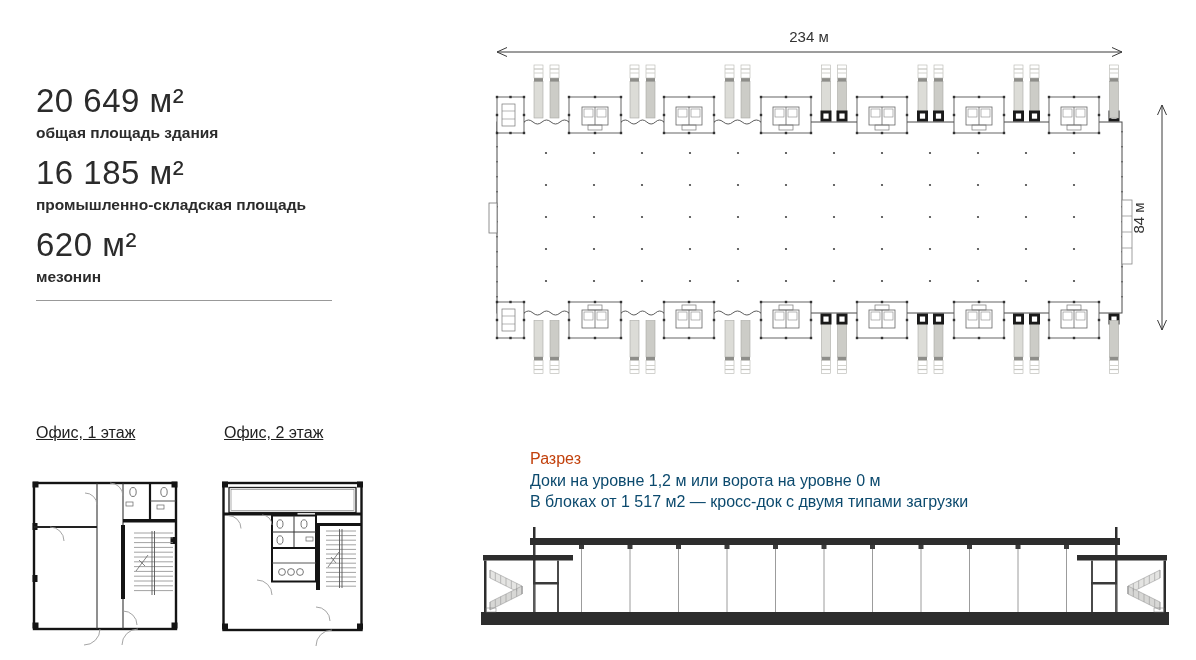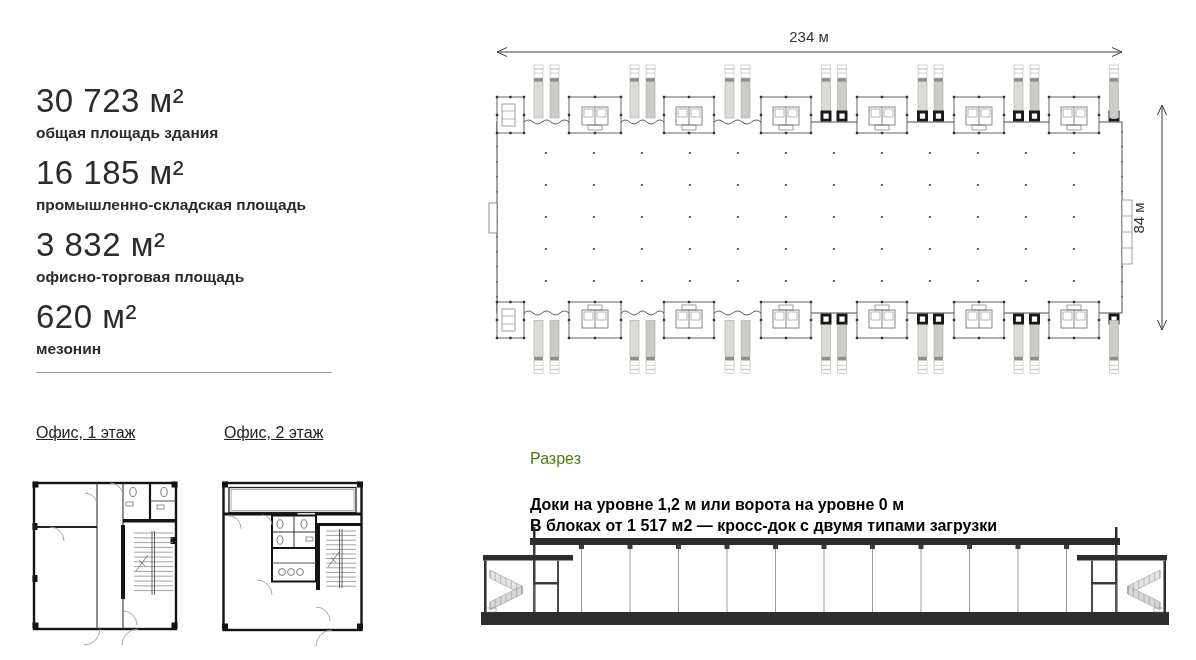--- a/index.html
+++ b/index.html
@@ -15,41 +15,37 @@
   .office-label{position:absolute;top:424px;font-size:16px;color:#222;text-decoration:underline;}
   .office-label-1{left:36px;}
   .office-label-2{left:224px;}
   .office-svg{position:absolute;top:475px;}
   #o1svg{left:30px;}
   #o2svg{left:220px;}
   
   .plan-area{position:absolute;left:484px;top:25px;width:720px;height:360px;}
   .dim-text{font-size:15px;fill:#333;text-anchor:middle;font-family:"Liberation Sans",sans-serif;}
   
-  .section-title{position:absolute;left:530px;top:450px;font-size:16px;color:#4d7c0f;}
-  .section-notes{position:absolute;left:530px;top:494px;font-size:16px;color:#000000;line-height:21px;font-weight:bold;}
+  .section-title{position:absolute;left:530px;top:450px;font-size:16px;color:#c2410c;}
+  .section-notes{position:absolute;left:530px;top:470px;font-size:16px;color:#0c4a6e;line-height:21px;}
   .section-svg{position:absolute;left:478px;top:524px;}
 </style>
 </head>
 <body>
 
 <div class="page">
 
   <aside class="stats">
     <div class="stat">
-      <div class="stat-value">30 723 м²</div>
+      <div class="stat-value">20 649 м²</div>
       <div class="stat-label">общая площадь здания</div>
     </div>
     <div class="stat">
       <div class="stat-value">16 185 м²</div>
       <div class="stat-label">промышленно-складская площадь</div>
-    </div>
-    <div class="stat">
-      <div class="stat-value">3 832 м²</div>
-      <div class="stat-label">офисно-торговая площадь</div>
     </div>
     <div class="stat">
       <div class="stat-value">620 м²</div>
       <div class="stat-label">мезонин</div>
     </div>
     <div class="divider"></div>
   </aside>
 
   <div class="office-label office-label-1">Офис, 1 этаж</div>
   <div class="office-label office-label-2">Офис, 2 этаж</div>

